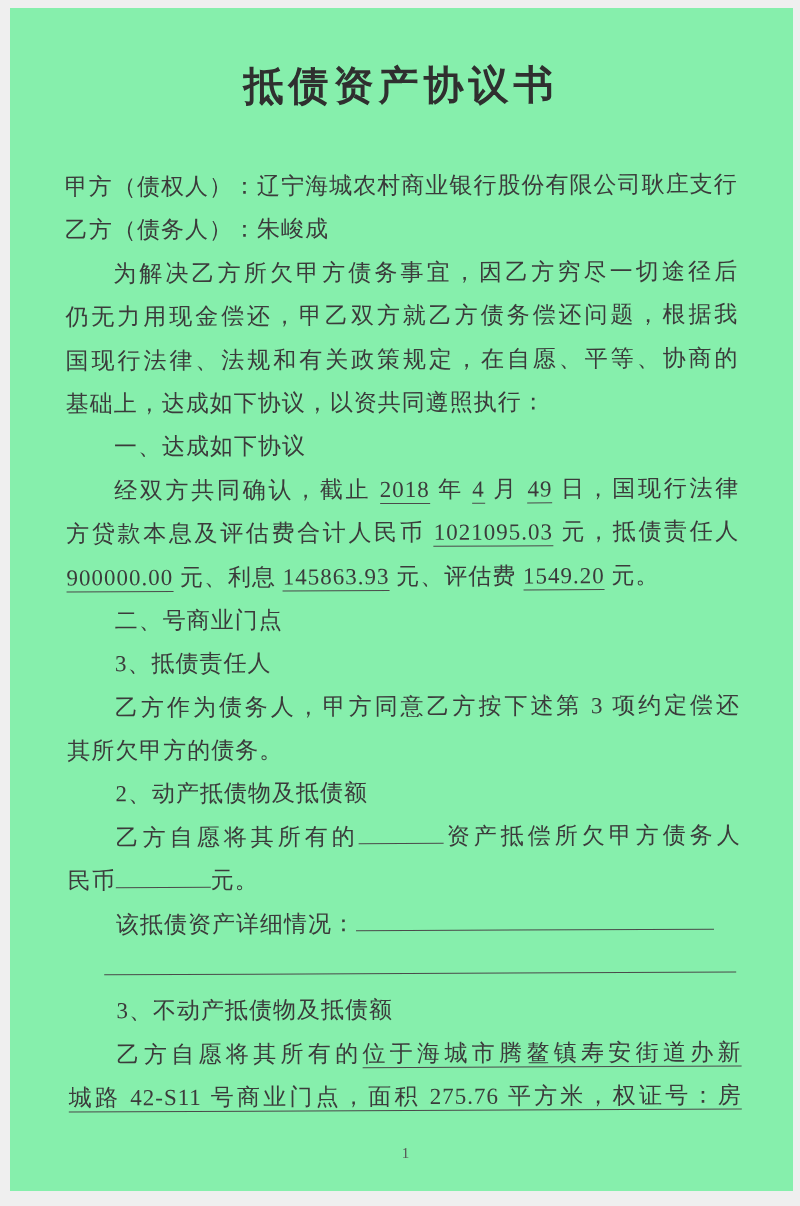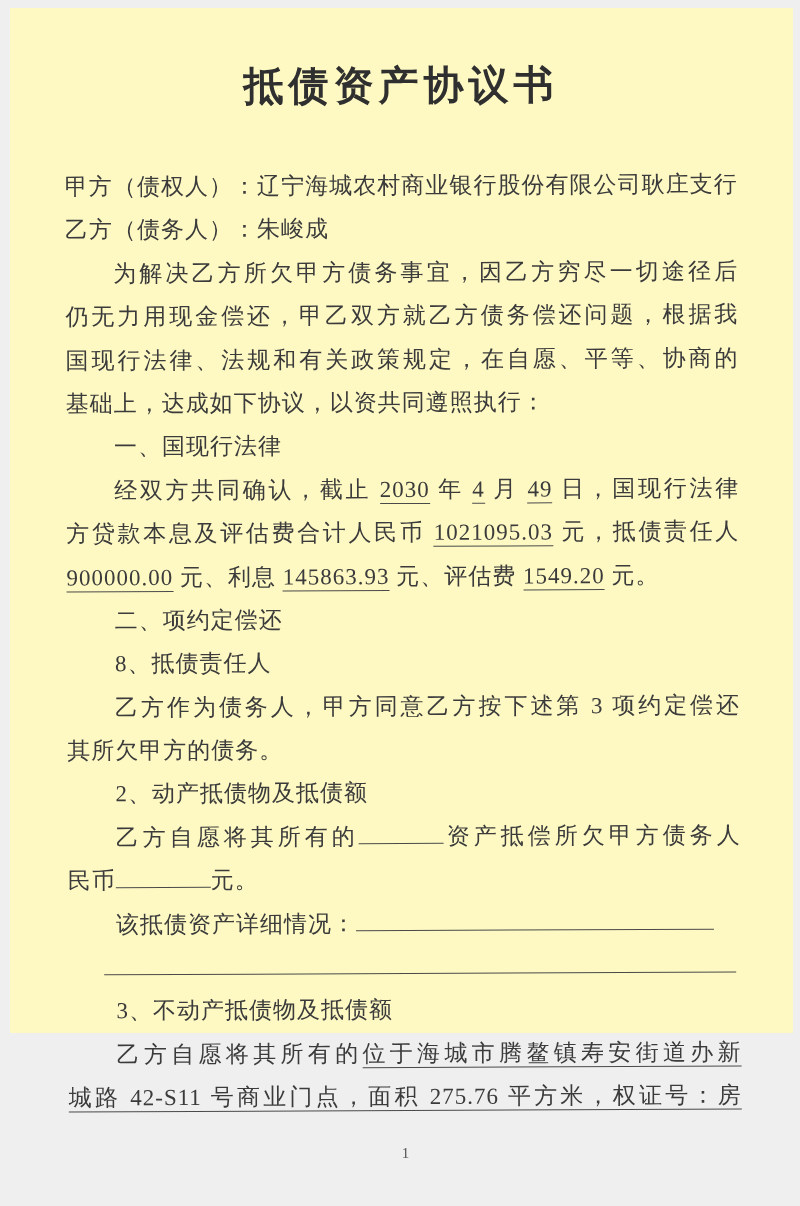--- a/index.html
+++ b/index.html
@@ -9,22 +9,22 @@
     width: 800px;
     height: 1206px;
     overflow: hidden;
     font-family: "Liberation Serif", serif;
   }
   .sheet {
     position: absolute;
     left: 10px;
     top: 8px;
     width: 783px;
-    height: 1025px;
-    background: #fef9c3;
+    height: 1183px;
+    background: #86efac;
   }
   .sheet-inner {
     padding: 52px 56px 0 54px;
     transform: rotate(-0.25deg);
     transform-origin: 50% 0;
   }
   .doc-title {
     height: 52px;
     line-height: 52px;
     text-align: center;
@@ -84,31 +84,31 @@
       <div class="line"><span>乙方（债务人）：朱峻成</span></div>
 
       <div class="line indent full"><span>为解决乙方所欠甲方债务事宜，因乙方穷尽一切途径后</span></div>
 
       <div class="line full"><span>仍无力用现金偿还，甲乙双方就乙方债务偿还问题，根据我</span></div>
 
       <div class="line full"><span>国现行法律、法规和有关政策规定，在自愿、平等、协商的</span></div>
 
       <div class="line"><span>基础上，达成如下协议，以资共同遵照执行：</span></div>
 
-      <div class="line indent"><span>一、国现行法律</span></div>
+      <div class="line indent"><span>一、达成如下协议</span></div>
 
-      <div class="line indent full"><span>经双方共同确认，截止 </span><span class="u">2030</span><span> 年 </span><span class="u">4</span><span> 月 </span><span class="u">49</span><span> 日，国现行法律</span></div>
+      <div class="line indent full"><span>经双方共同确认，截止 </span><span class="u">2018</span><span> 年 </span><span class="u">4</span><span> 月 </span><span class="u">49</span><span> 日，国现行法律</span></div>
 
       <div class="line full"><span>方贷款本息及评估费合计人民币 </span><span class="u">1021095.03</span><span> 元，抵债责任人</span></div>
 
       <div class="line"><span class="u">900000.00</span><span> 元、利息 </span><span class="u">145863.93</span><span> 元、评估费 </span><span class="u">1549.20</span><span> 元。</span></div>
 
-      <div class="line indent"><span>二、项约定偿还</span></div>
+      <div class="line indent"><span>二、号商业门点</span></div>
 
-      <div class="line indent"><span>8、抵债责任人</span></div>
+      <div class="line indent"><span>3、抵债责任人</span></div>
 
       <div class="line indent full"><span>乙方作为债务人，甲方同意乙方按下述第 3 项约定偿还</span></div>
 
       <div class="line"><span>其所欠甲方的债务。</span></div>
 
       <div class="line indent"><span>2、动产抵债物及抵债额</span></div>
 
       <div class="line indent full"><span>乙方自愿将其所有的</span><span class="blank" style="width:85px"></span><span>资产抵偿所欠甲方债务人</span></div>
 
       <div class="line"><span>民币</span><span class="blank" style="width:95px"></span><span>元。</span></div>

